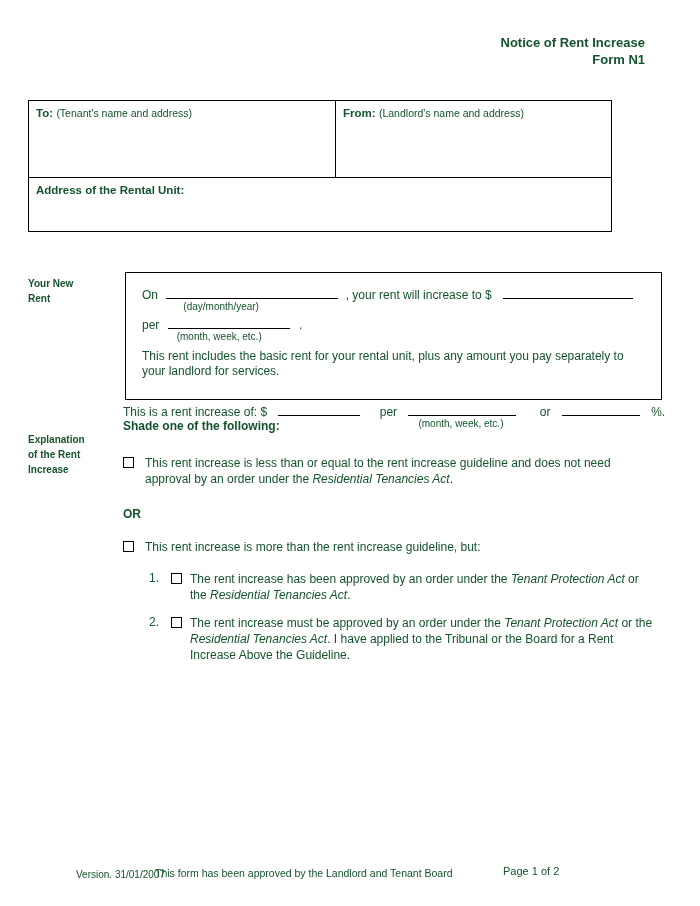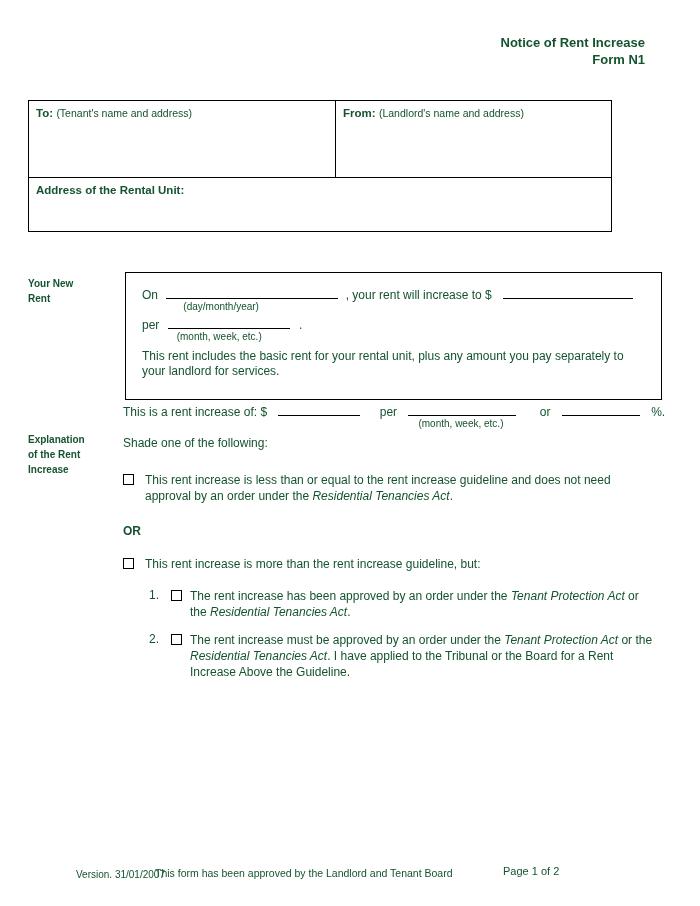--- a/index.html
+++ b/index.html
@@ -92,21 +92,21 @@
   .rb-para  { margin-top: 17px; line-height: 15px; }
 
   
   .explanation {
     position: absolute;
     top: 404px;
     left: 123px;
     width: 540px;
   }
   .exp-line1 { white-space: nowrap; }
-  .shade-label { margin-top: 17px; font-weight: normal; }
+  .shade-label { font-weight: bold; }
 
   .opt-row { display: flex; gap: 11px; align-items: flex-start; }
   .opt1 { margin-top: 22px; width: 528px; }
   .or-divider { margin-top: 20px; font-weight: bold; }
   .opt2 { margin-top: 18px; }
   .checkbox {
     flex: none;
     width: 11px;
     height: 11px;
     border: 1px solid #000;

